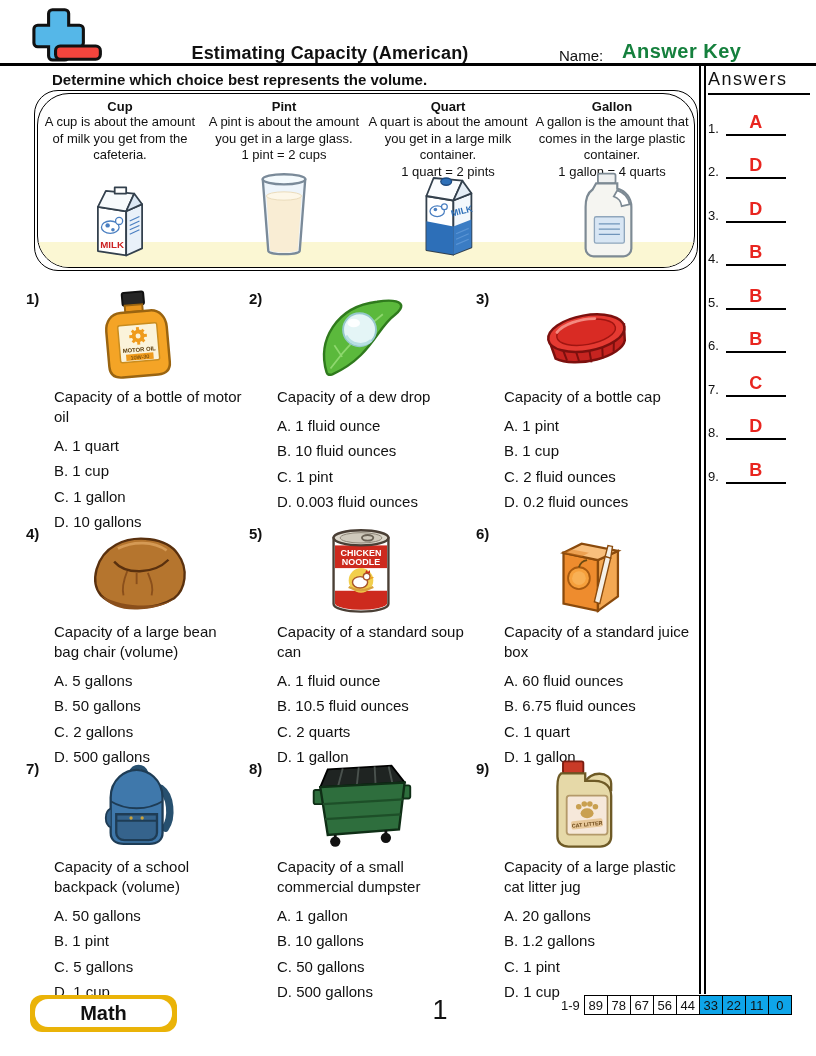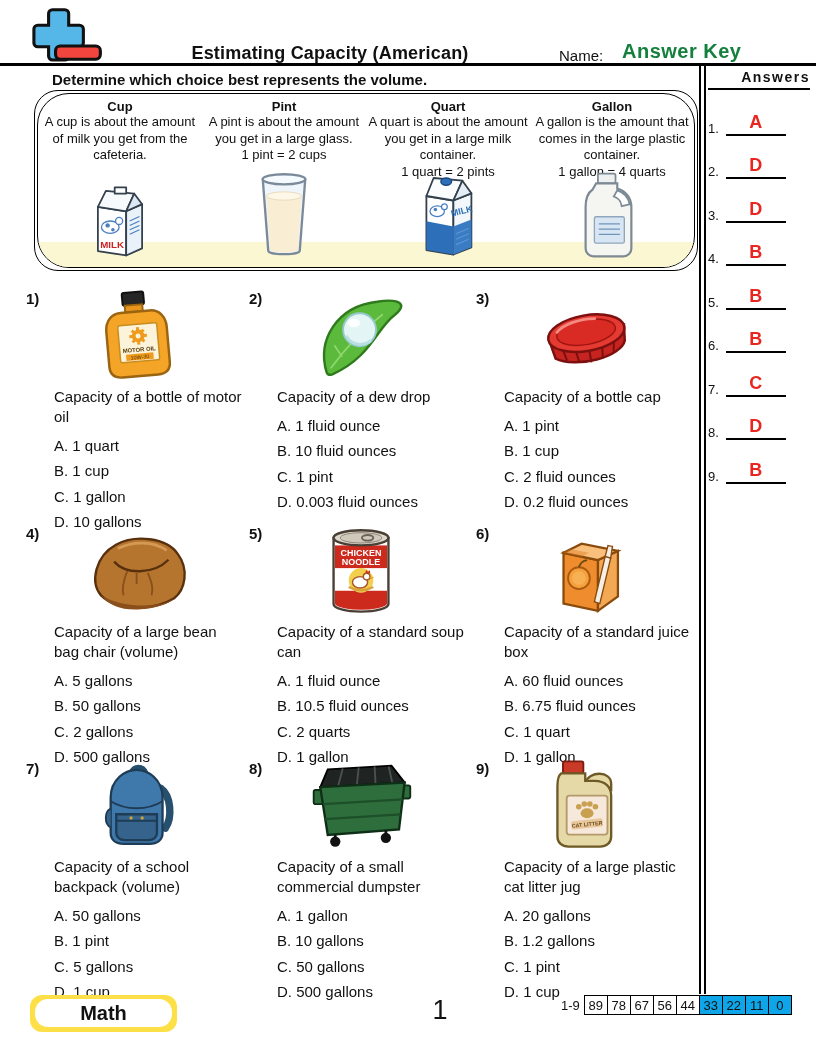--- a/index.html
+++ b/index.html
@@ -23,27 +23,27 @@
   .ref-icon{position:absolute;bottom:4px;left:50%;transform:translateX(-50%);}
   
   .question{position:absolute;width:222px;}
   .qnum{position:absolute;left:0;top:2px;font-size:15px;font-weight:bold;}
   .qimg{margin-left:28px;width:168px;height:92px;display:flex;align-items:flex-end;justify-content:center;}
   .qprompt{margin-left:28px;margin-top:7px;width:188px;font-size:15px;line-height:1.32;}
   .qopts{margin-left:28px;margin-top:10px;}
   .qopt{font-size:15px;margin-bottom:8.5px;}
   
   .answers-vline{position:absolute;left:699px;top:66px;height:928px;width:3px;border-left:2px solid #000;border-right:2px solid #000;}
-  .answers-title{position:absolute;left:708px;top:69px;width:102px;text-align:right;font-size:14px;font-weight:bold;letter-spacing:1.5px;border-bottom:2.5px solid #000;padding-bottom:3px;}
+  .answers-title{position:absolute;left:708px;top:69px;width:102px;text-align:left;font-size:18px;font-weight:normal;letter-spacing:1.5px;border-bottom:2.5px solid #000;padding-bottom:3px;}
   .ans-item{position:absolute;left:708px;display:flex;align-items:flex-end;}
   .ans-num{font-size:13px;}
   .ans-line{width:60px;margin-left:7px;border-bottom:2px solid #000;text-align:center;}
   .ans-letter{color:#e8251f;font-weight:bold;font-size:18px;line-height:1.15;display:inline-block;padding-bottom:1px;}
   
-  .math-badge{position:absolute;left:30px;top:995px;width:147px;height:37px;background:#fde047;border-radius:12px;}
+  .math-badge{position:absolute;left:30px;top:995px;width:147px;height:37px;background:#eab308;border-radius:12px;}
   .math-pill{position:absolute;left:5px;top:4px;right:5px;bottom:5px;background:#fff;border-radius:13px;display:flex;align-items:center;justify-content:center;font-size:20px;font-weight:bold;}
   .website{position:absolute;left:185px;top:1048px;font-size:17px;margin-top:12px;}
   .page-num{position:absolute;left:400px;top:995px;width:80px;text-align:center;font-size:27px;}
   .score-table{position:absolute;left:561px;top:995px;display:flex;align-items:center;}
   .score-label{font-size:13px;margin-right:4px;}
   .score-cells{display:flex;border:1px solid #000;}
   .score-cell{width:22px;height:18px;border-left:1px solid #000;display:flex;align-items:center;justify-content:center;font-size:13px;background:#fff;}
   .score-cell:first-child{border-left:none;}
   .score-cell.hl{background:#0ea5e9;}
   svg text{font-family:"Liberation Sans",sans-serif;}

